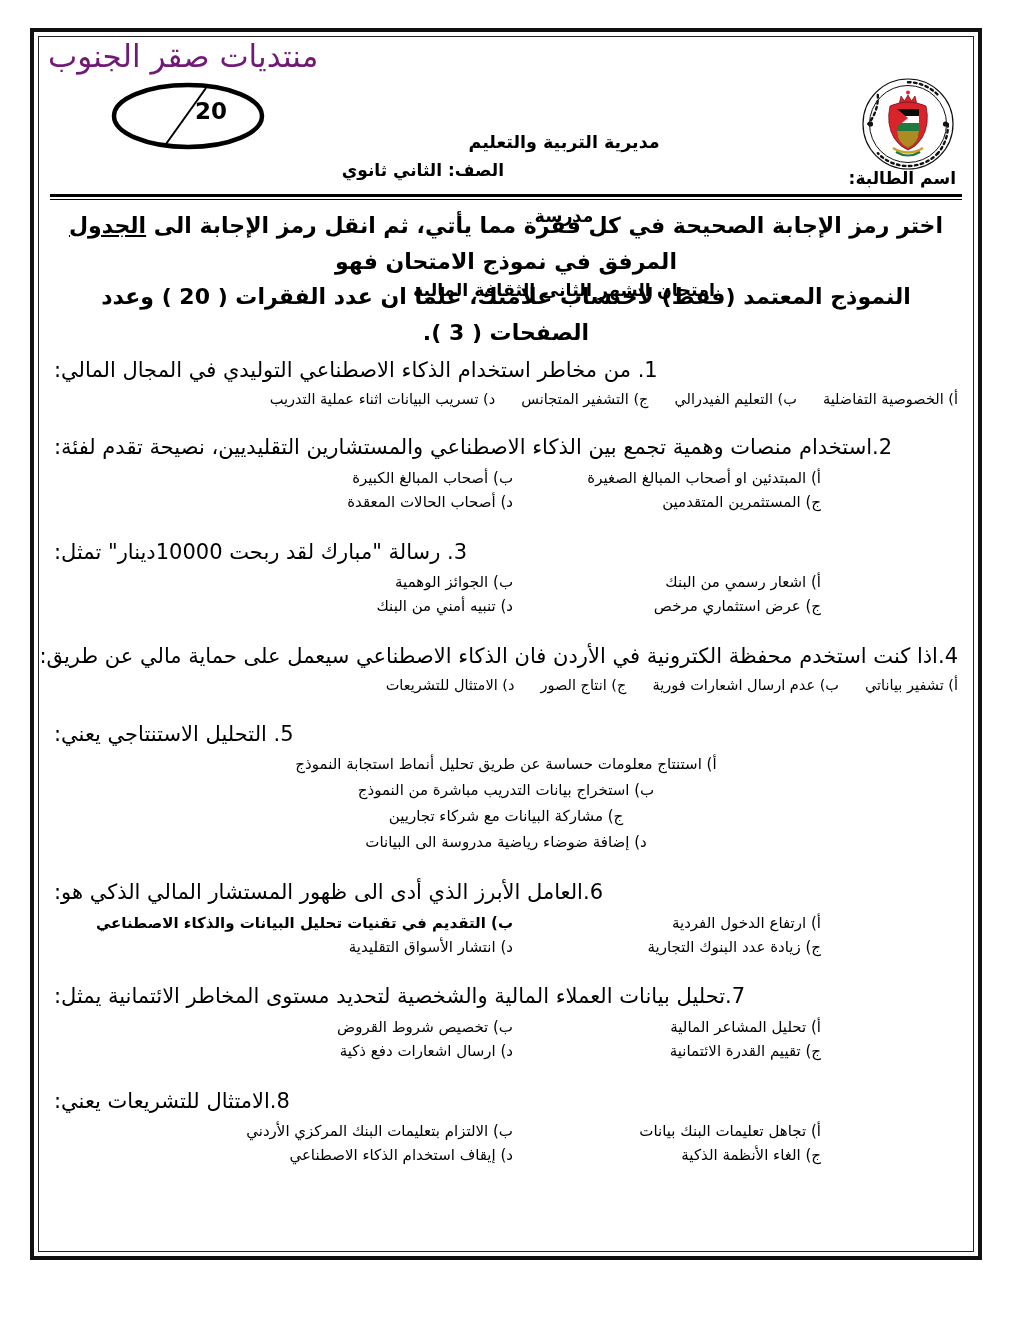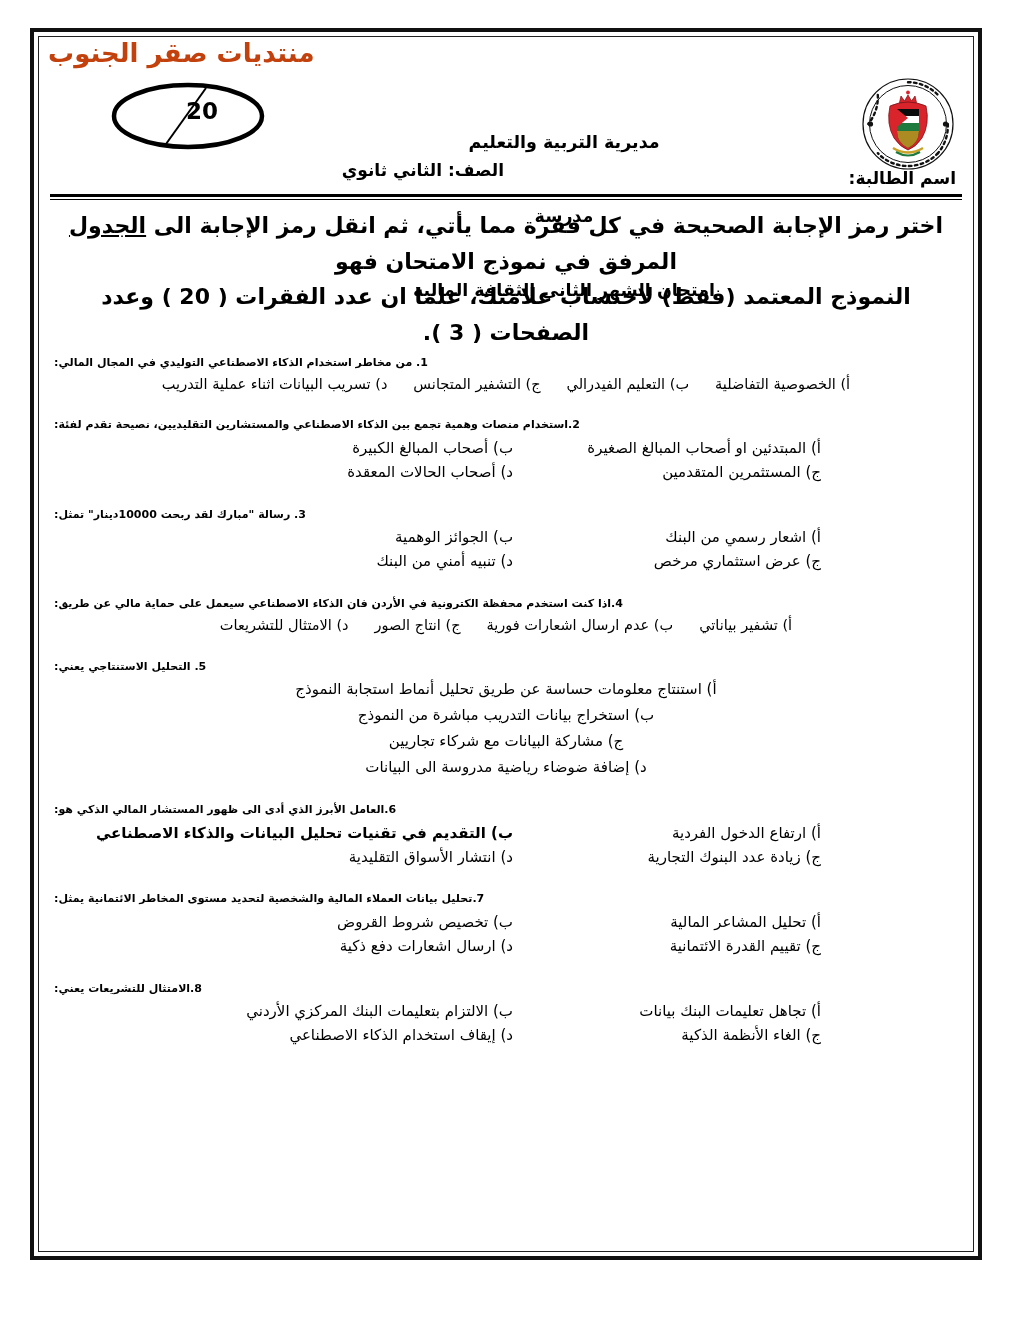--- a/index.html
+++ b/index.html
@@ -45,23 +45,23 @@
     height: 1232px;
     box-sizing: border-box;
     padding: 6px 18px 0 18px;
   }
 
   
   .watermark {
     position: absolute;
     left: 18px;
     top: 10px;
-    color: #c2410c;
-    font-size: 26px;
-    font-weight: 700;
+    color: #701a75;
+    font-size: 31px;
+    font-weight: 400;
     letter-spacing: 1px;
     white-space: nowrap;
     z-index: 5;
     font-family: "DejaVu Sans", "Liberation Sans", sans-serif;
   }
 
   
   .header {
     position: relative;
     height: 118px;
@@ -130,33 +130,32 @@
     margin: 2px 6px 4px 6px;
   }
   .instructions u { text-decoration: underline; }
 
   
   .questions {
     margin: 0 6px;
   }
   .q-block { margin-bottom: 4px; }
   .q-stem {
-    font-size: 11px;
-    font-weight: 700;
+    font-size: 21px;
+    font-weight: 400;
     text-align: left;
     direction: rtl;
     line-height: 1.5;
     white-space: nowrap;
     margin-bottom: 2px;
   }
 
   .opts-inline {
     font-size: 14.5px;
     line-height: 1.55;
-    text-align: center;
     white-space: nowrap;
   }
   .opts-inline .opt { display: inline-block; }
   .opts-inline .opt + .opt { margin-right: 26px; }
 
   .opts-grid {
     font-size: 15px;
     line-height: 1.62;
   }
   .opts-grid .orow {
@@ -201,21 +200,21 @@
 
   <div class="watermark">منتديات صقر الجنوب</div>
 
   <div class="header">
 
     <div class="grade-wrap">
       <svg width="156" height="68" viewBox="0 0 156 68" aria-hidden="true">
         <ellipse cx="78" cy="34" rx="74" ry="31" fill="none" stroke="#000" stroke-width="4.5"></ellipse>
         <line x1="56" y1="62" x2="96" y2="6" stroke="#000" stroke-width="2"></line>
       </svg>
-      <div style="position:absolute; left:76px; top:16px; font-size:23px; font-weight:700;text-align:center;">20</div>
+      <div style="position:absolute; left:85px; top:16px; font-size:23px; font-weight:700;text-align:center;">20</div>
     </div>
 
     <div class="header-titles">
       <div>مديرية التربية والتعليم</div>
       <div>مدرسة</div>
       <div>امتحان الشهر الثاني الثقافة المالية</div>
     </div>
 
     <div class="emblem-wrap">
       <svg width="96" height="96" viewBox="0 0 96 96" aria-hidden="true">

